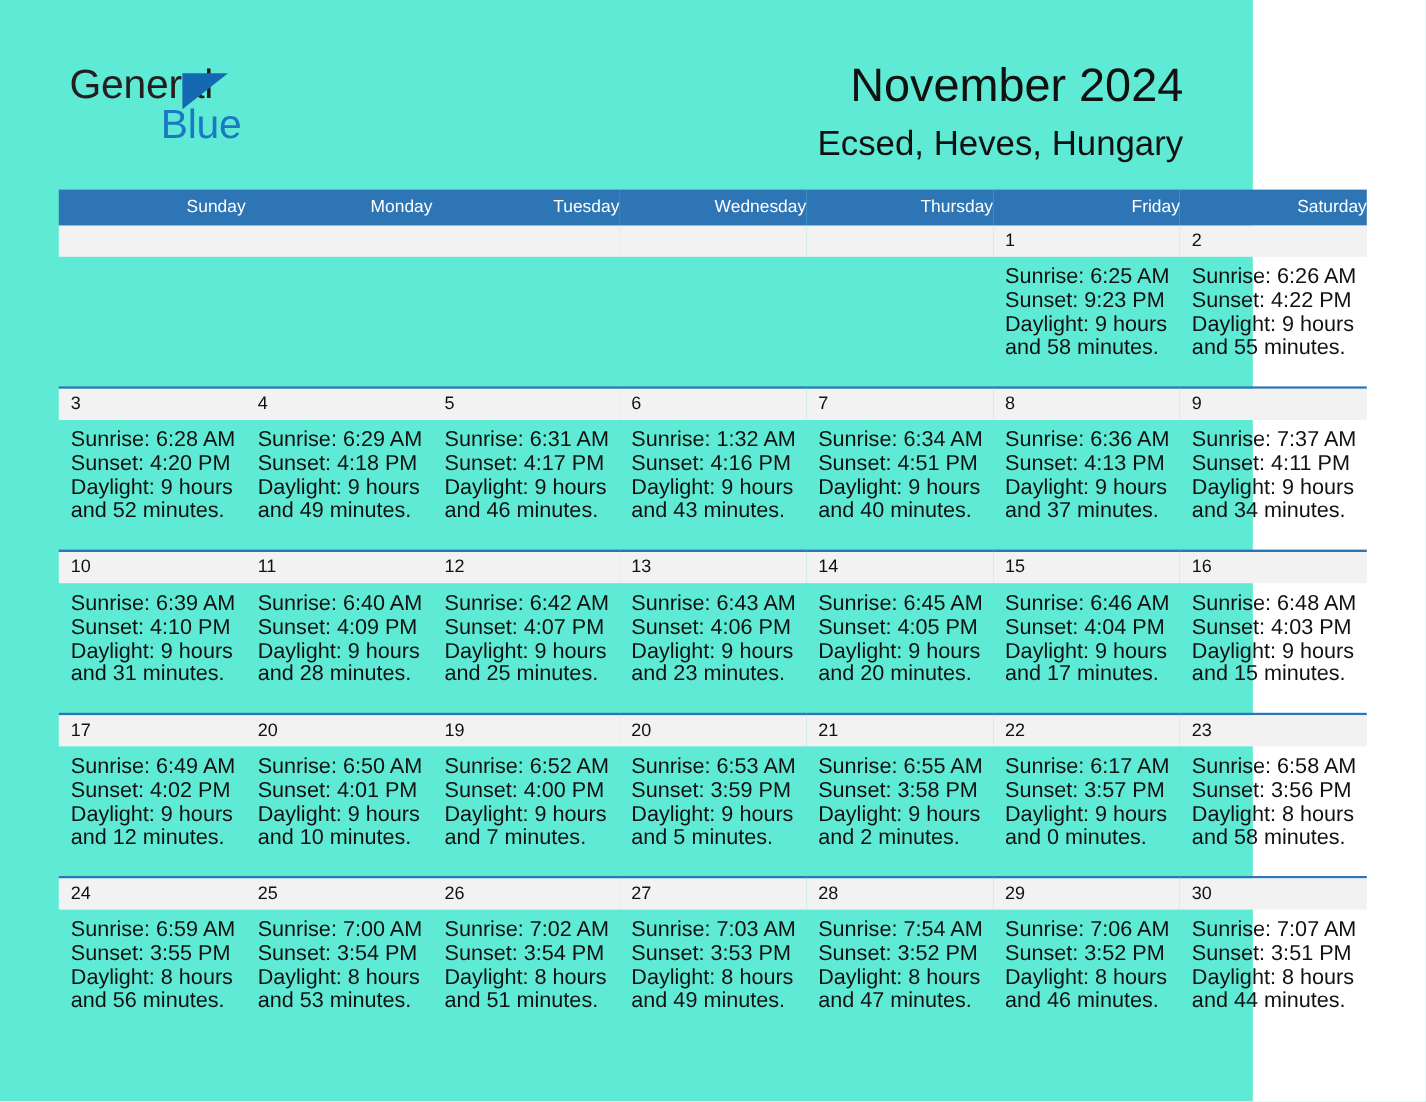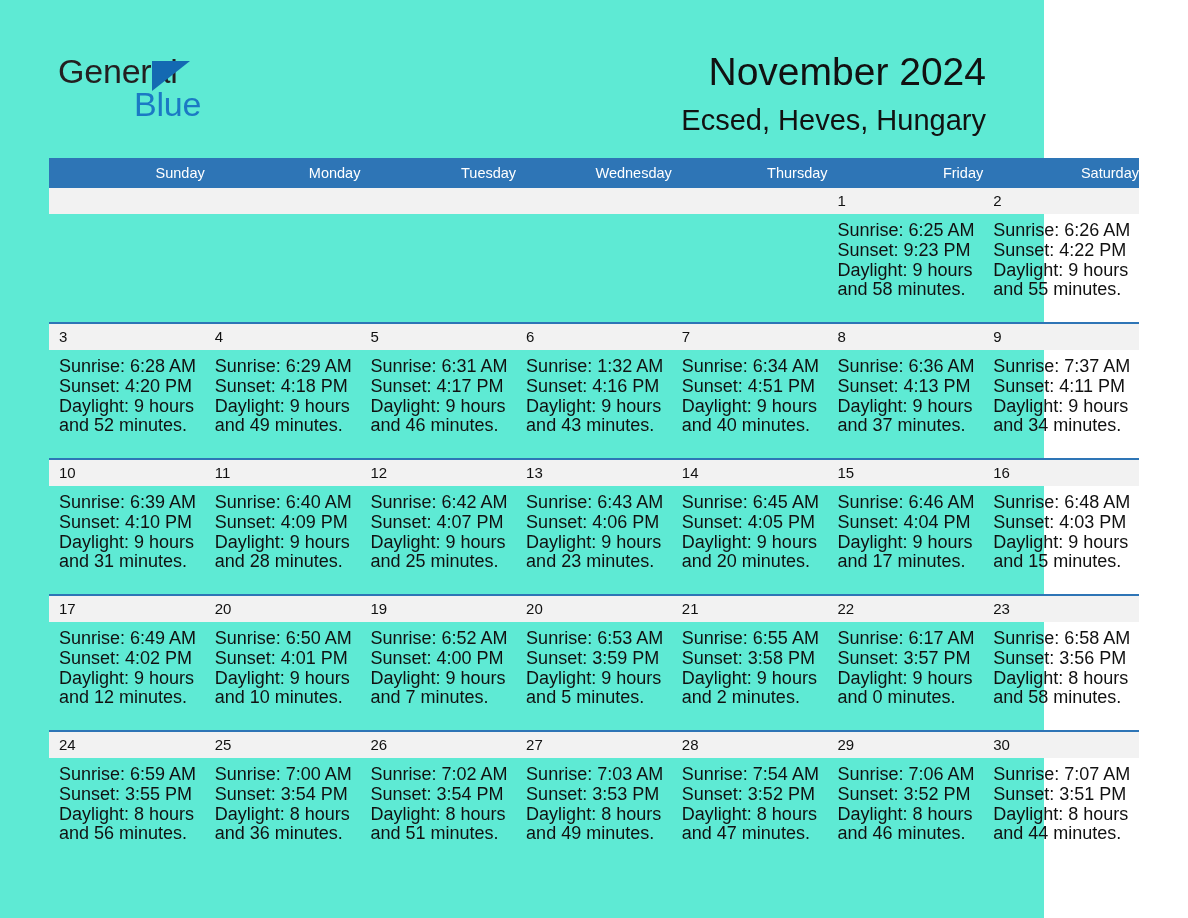--- a/index.html
+++ b/index.html
@@ -465,21 +465,21 @@
               </div>
             </div>
           </td>
           <td>
             <div class="cell-inner">
               <div class="daynum-band">25</div>
               <div class="cell-body">
                 <div>Sunrise: 7:00 AM</div>
                 <div>Sunset: 3:54 PM</div>
                 <div>Daylight: 8 hours</div>
-                <div>and 36 minutes.</div>
+                <div>and 53 minutes.</div>
               </div>
             </div>
           </td>
           <td>
             <div class="cell-inner">
               <div class="daynum-band">26</div>
               <div class="cell-body">
                 <div>Sunrise: 7:02 AM</div>
                 <div>Sunset: 3:54 PM</div>
                 <div>Daylight: 8 hours</div>

